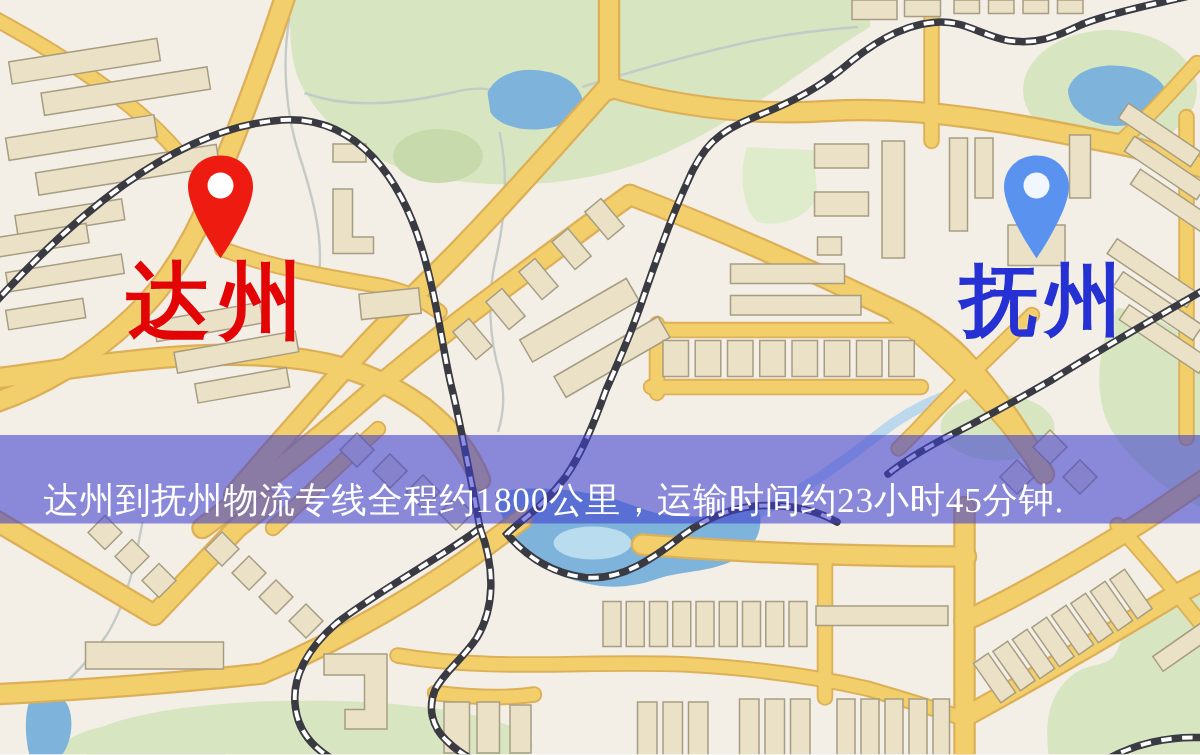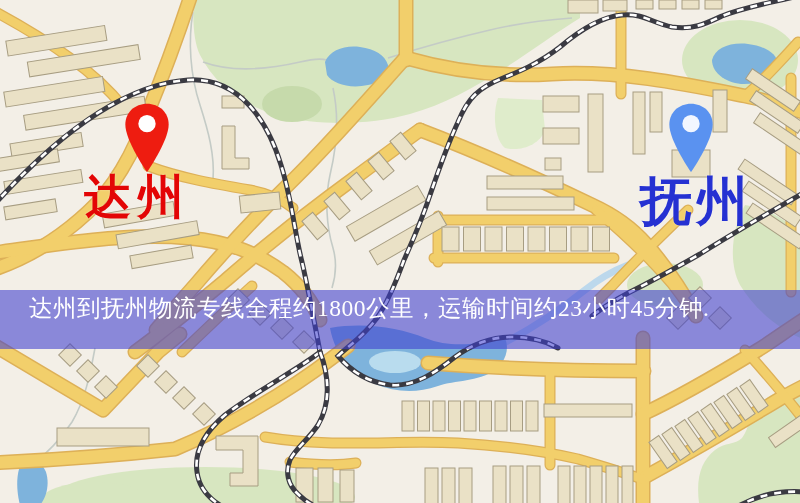--- a/index.html
+++ b/index.html
@@ -26,26 +26,26 @@
   .railbase{fill:none;stroke:#3a3a42;stroke-width:5;stroke-linecap:round;}
   .raildash{fill:none;stroke:#ffffff;stroke-width:2.6;stroke-dasharray:7 7;}
   .bld{fill:#eae1c6;stroke:#a79d82;stroke-width:1;}
   
   .pin{position:absolute;width:52px;height:73px;}
   .city-label{
     position:absolute;font-family:"Liberation Serif","DejaVu Serif",serif;
     font-weight:700;line-height:1;white-space:nowrap;
     text-shadow:0 0 2px rgba(255,255,255,0.45);
   }
-  .city-label.origin{left:84px;top:174px;font-size:47px;letter-spacing:6px;color:#e30505;}
+  .city-label.origin{left:84px;top:174px;font-size:56px;letter-spacing:6px;color:#e30505;}
   .city-label.dest{left:640px;top:176px;font-size:52px;letter-spacing:4px;color:#2531d2;}
   .banner{
     position:absolute;left:0;top:290px;width:100%;height:59px;
     background:rgba(62,62,206,0.58);
-    display:flex;align-items:flex-start;box-sizing:border-box;padding:2px 8px 0 29px;
+    display:flex;align-items:flex-end;box-sizing:border-box;padding:2px 8px 0 29px;
   }
   .banner span{
     color:#ffffff;font-size:23.5px;letter-spacing:0.5px;white-space:nowrap;
     font-family:"Liberation Serif","DejaVu Serif",serif;
   }
 </style>
 </head>
 <body>
 
 <div class="stage">

